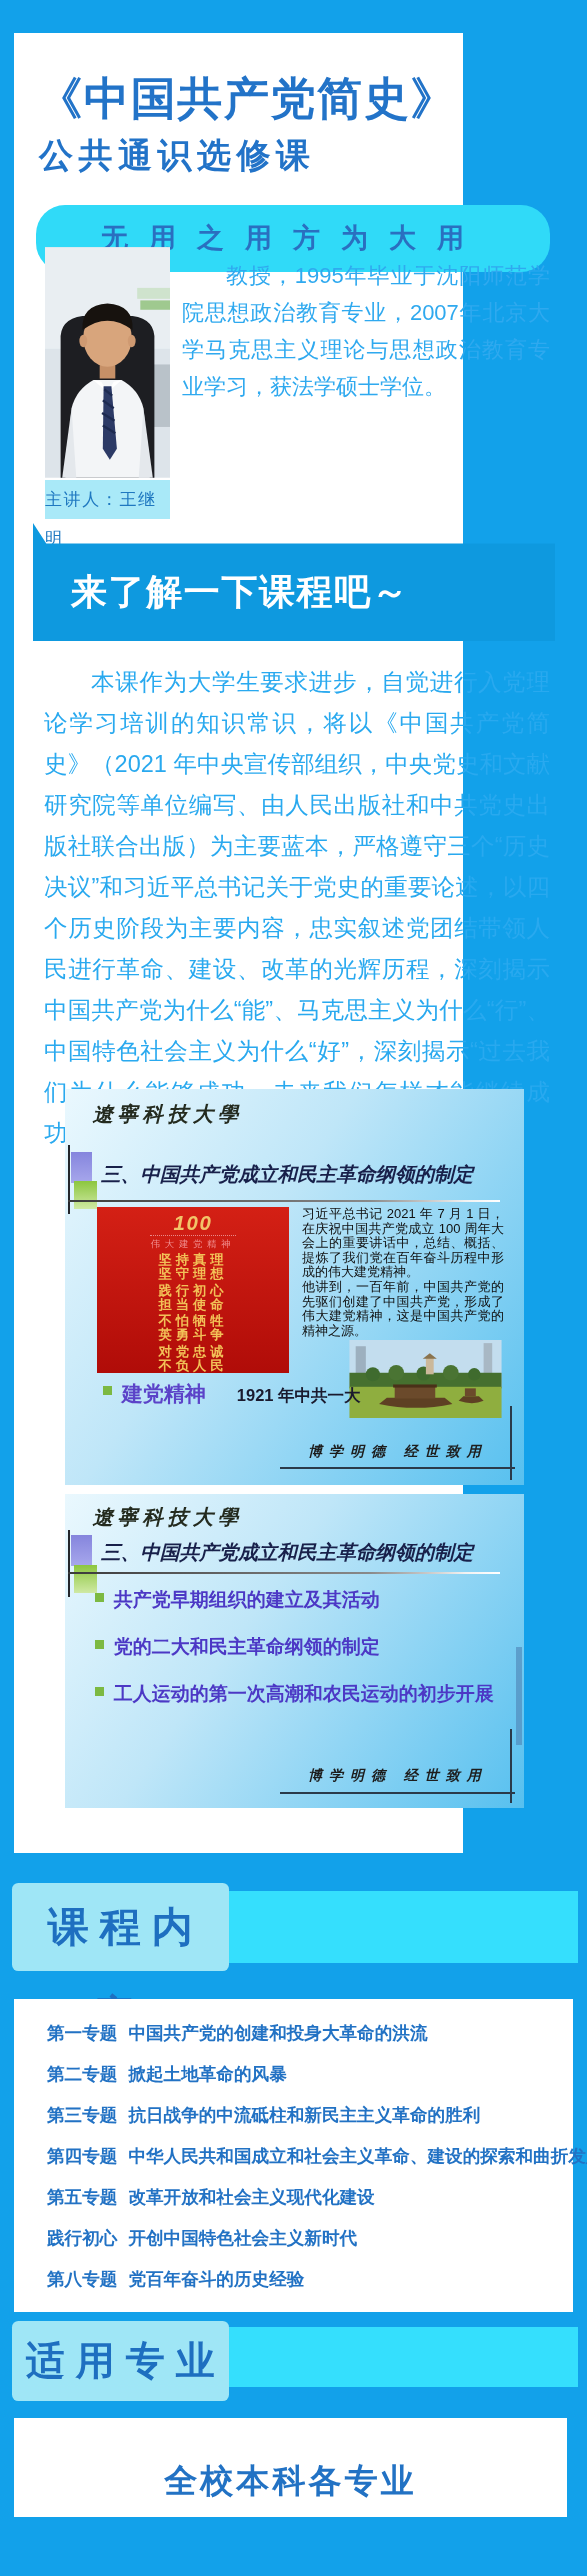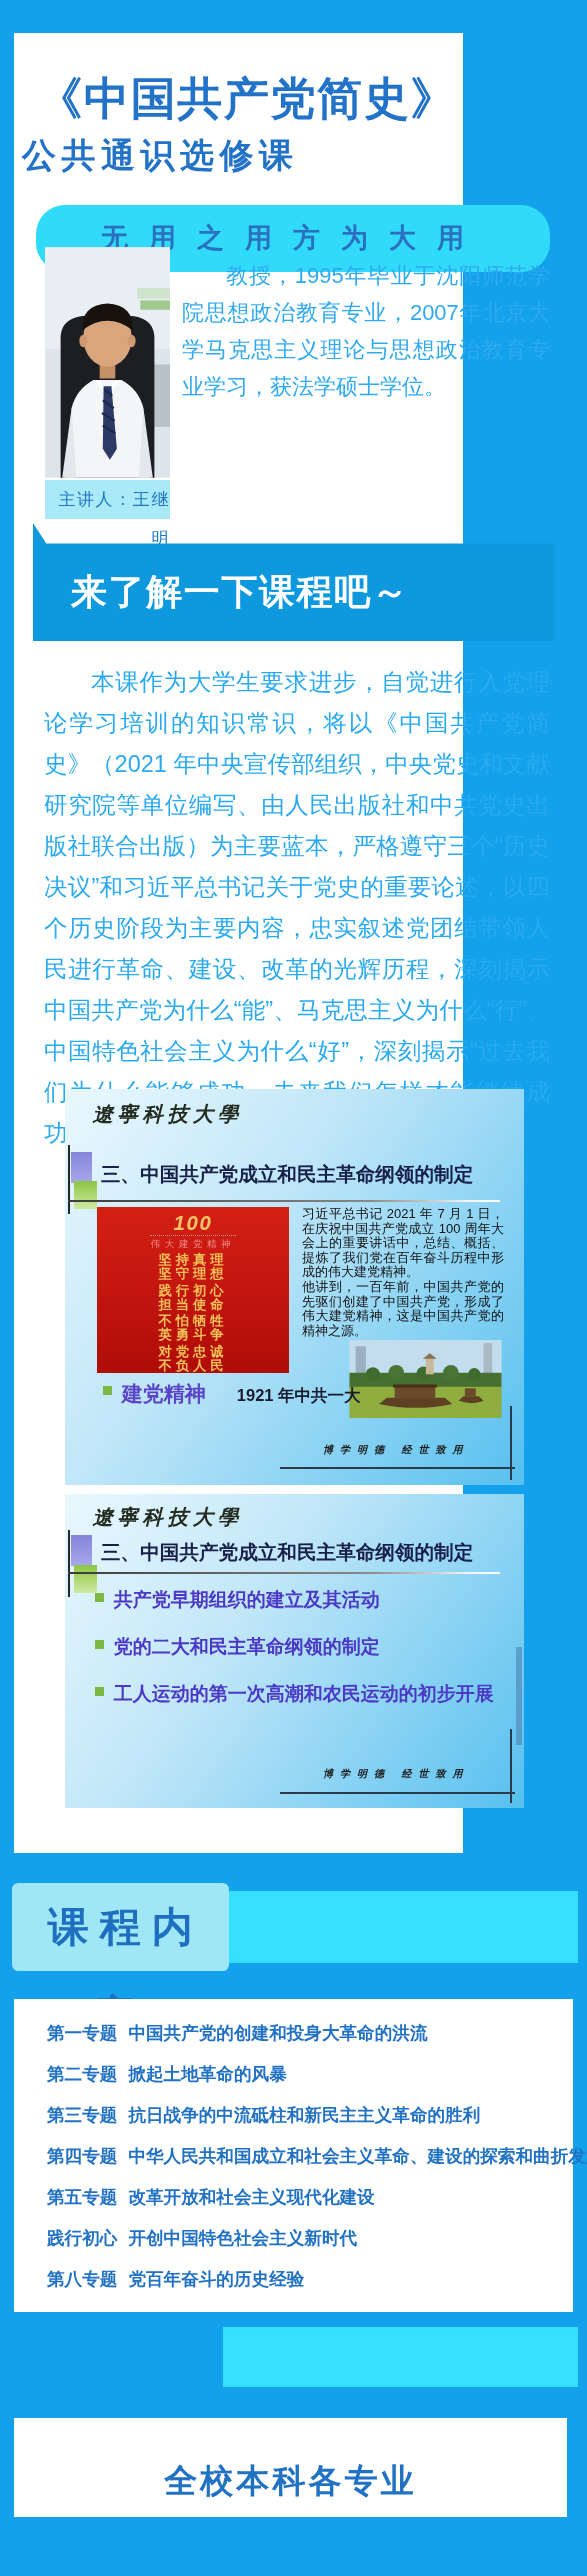--- a/index.html
+++ b/index.html
@@ -5,48 +5,48 @@
   html,body{margin:0;padding:0;}
   body{font-family:"Liberation Sans","DejaVu Sans",sans-serif;}
   .page{position:relative;width:588px;height:2576px;background:#12A1EA;overflow:hidden;}
   .card{position:absolute;background:#ffffff;}
   .card1{left:14px;top:33px;width:449px;height:1820px;}
   .card2{left:14px;top:1999px;width:559px;height:313px;}
   .card3{left:14px;top:2418px;width:553px;height:99px;}
 
   
   .main-title{position:absolute;left:23.5px;top:36px;font-size:45px;font-weight:bold;color:#2273C8;letter-spacing:1.6px;}
-  .sub-title{position:absolute;left:8px;top:100px;font-size:34px;font-weight:600;color:#2273C8;letter-spacing:5.5px;}
+  .sub-title{position:absolute;left:25px;top:100px;font-size:34px;font-weight:600;color:#2273C8;letter-spacing:5.5px;}
   .strip{position:absolute;left:22px;top:172px;width:514px;height:67px;background:#30DAF8;text-align:center;border-radius:29px;}
   .strip span{display:inline-block;line-height:67px;font-size:27px;font-weight:bold;color:#2A6FC0;letter-spacing:21px;}
 
   .photo{position:absolute;left:31px;top:214px;width:125px;height:231px;overflow:hidden;}
   .bio{position:absolute;left:168px;top:224px;width:368px;font-size:22px;line-height:37px;color:#2FA9EF;text-align:justify;text-indent:2em;}
-  .badge{position:absolute;left:31px;top:447px;width:125px;height:39px;background:#A9E9F8;text-align:right;}
+  .badge{position:absolute;left:31px;top:447px;width:125px;height:39px;background:#A9E9F8;text-align:left;}
   .badge span{line-height:39px;font-size:17px;color:#1F78C0;letter-spacing:1.6px;}
 
   .banner{position:absolute;left:19px;top:490px;width:522px;height:118px;background:#0E99DF;
           clip-path:polygon(0 0,13.3px 20.4px,100% 20.4px,100% 100%,0 100%);}
   .banner span{display:block;padding-top:20.4px;margin-left:38px;line-height:97px;font-size:36px;font-weight:bold;color:#ffffff;letter-spacing:1.6px;}
 
   .intro-para{position:absolute;left:30px;top:629px;width:506px;font-size:23.5px;line-height:41px;color:#29A9EF;text-align:justify;text-indent:2em;}
 
   
   .slide{position:absolute;left:51px;width:459px;background:linear-gradient(125deg,#eaf8fe 0%,#bfe6f8 40%,#57C0EF 100%);overflow:hidden;}
   .slide1{top:1056px;height:396px;}
   .slide2{top:1461px;height:314px;}
   .school{position:absolute;left:27.4px;font-family:"DejaVu Serif","Liberation Serif",serif;font-style:italic;font-weight:bold;font-size:20.4px;letter-spacing:4.7px;color:#242b1f;}
   .slide1 .school{top:11px;} .slide2 .school{top:9.4px;}
   .deco-line{position:absolute;left:3.1px;width:2.4px;background:#24262b;}
   .slide1 .deco-line{top:56px;height:69px;} .slide2 .deco-line{top:36px;height:67px;}
   .sq-purple{position:absolute;left:6.3px;width:21px;height:31px;background:linear-gradient(180deg,#8585dd,#a7a7ec);}
   .slide1 .sq-purple{top:63px;} .slide2 .sq-purple{top:41px;}
   .sq-green{position:absolute;left:9.4px;width:23px;height:28px;background:linear-gradient(180deg,#8cc63f,#cfe9a4);}
   .slide1 .sq-green{top:92px;} .slide2 .sq-green{top:71px;}
-  .slide-title{position:absolute;left:36px;width:403px;font-size:19.6px;font-weight:bold;color:#18204a;}
+  .slide-title{position:absolute;left:36px;width:403px;font-size:19.6px;font-weight:bold;color:#18204a;font-style:italic;}
   .slide1 .slide-title{top:72px;} .slide2 .slide-title{top:45px;}
   .divider{position:absolute;left:3.1px;width:432px;height:2.4px;background:linear-gradient(90deg,#3a3a3a,#8a8a8a 70%,#f2f2f2 92%,#ffffff);}
   .slide1 .divider{top:111px;} .slide2 .divider{top:78px;}
 
   .poster{position:absolute;left:32px;top:118px;width:192px;height:166px;background:linear-gradient(180deg,#D42015,#B00C08);text-align:center;}
   .poster-logo{margin-top:6.3px;font-size:20.4px;line-height:20.4px;font-weight:bold;font-style:italic;color:#F2C469;letter-spacing:1.6px;}
   .poster-dashes{margin:1.6px auto 1.6px auto;width:86px;border-bottom:1.6px dotted #e88a8a;}
   .poster-label{font-size:9.4px;line-height:12.5px;color:#F08C8C;letter-spacing:4.7px;}
   .poster-pairs{margin-top:3.1px;}
   .poster-pair{margin-bottom:2.4px;}
@@ -55,21 +55,21 @@
   .s1-text{position:absolute;left:237px;top:118px;width:202px;font-size:13px;line-height:14.6px;color:#101010;text-align:justify;}
   .s1-text p{margin:0;}
 
   .boat{position:absolute;left:284px;top:251px;width:153px;height:78px;overflow:hidden;}
 
   .bullet-row{position:absolute;left:38px;top:291px;width:392px;}
   .gsq{display:inline-block;width:8.6px;height:8.6px;background:#7CB942;vertical-align:6.3px;}
   .s1-bullet{margin-left:10.2px;font-size:21px;font-weight:bold;color:#5B43C8;}
   .s1-caption{margin-left:31px;font-size:16.5px;font-weight:bold;color:#1a1a2e;}
 
-  .motto{position:absolute;font-family:"DejaVu Serif","Liberation Serif",serif;font-style:italic;font-weight:bold;font-size:10px;letter-spacing:7px;color:#1d1d1d;margin-left:15px;}
+  .motto{position:absolute;font-family:"DejaVu Serif","Liberation Serif",serif;font-style:italic;font-weight:bold;font-size:14px;letter-spacing:7px;color:#1d1d1d;}
   .slide1 .motto{left:243px;top:354px;} .slide2 .motto{left:243px;top:273px;}
   .motto-hline{position:absolute;height:1.6px;background:#2a3a4a;}
   .slide1 .motto-hline{left:215px;top:378px;width:235px;} .slide2 .motto-hline{left:215px;top:298px;width:235px;}
   .motto-vline{position:absolute;width:2.4px;background:#2a3a4a;}
   .slide1 .motto-vline{left:445px;top:317px;height:74px;} .slide2 .motto-vline{left:445px;top:235px;height:74px;}
 
   .s2-bullets{position:absolute;left:30px;top:92px;width:415px;}
   .s2-item{display:flex;margin-bottom:19px;}
   .s2-item .gsq{margin-top:7px;flex:none;}
   .s2-item .txt{margin-left:10.2px;font-size:19px;line-height:28px;font-weight:600;color:#4C38C5;}
@@ -271,19 +271,22 @@
           <span>开创中国特色社会主义新时代</span>
         </div>
       <div class="topic-row">
           <span class="t-label">第八专题</span>
           <span>党百年奋斗的历史经验</span>
         </div>
     </div>
   </section>
 
   <div class="sec-bar bar2"></div>
+  <div class="sec-box box2">
+    <span>适用专业</span>
+  </div>
 
   <section class="card card3">
     <div class="majors-text">全校本科各专业</div>
   </section>
 
 </div>
 
 
 </body></html>

